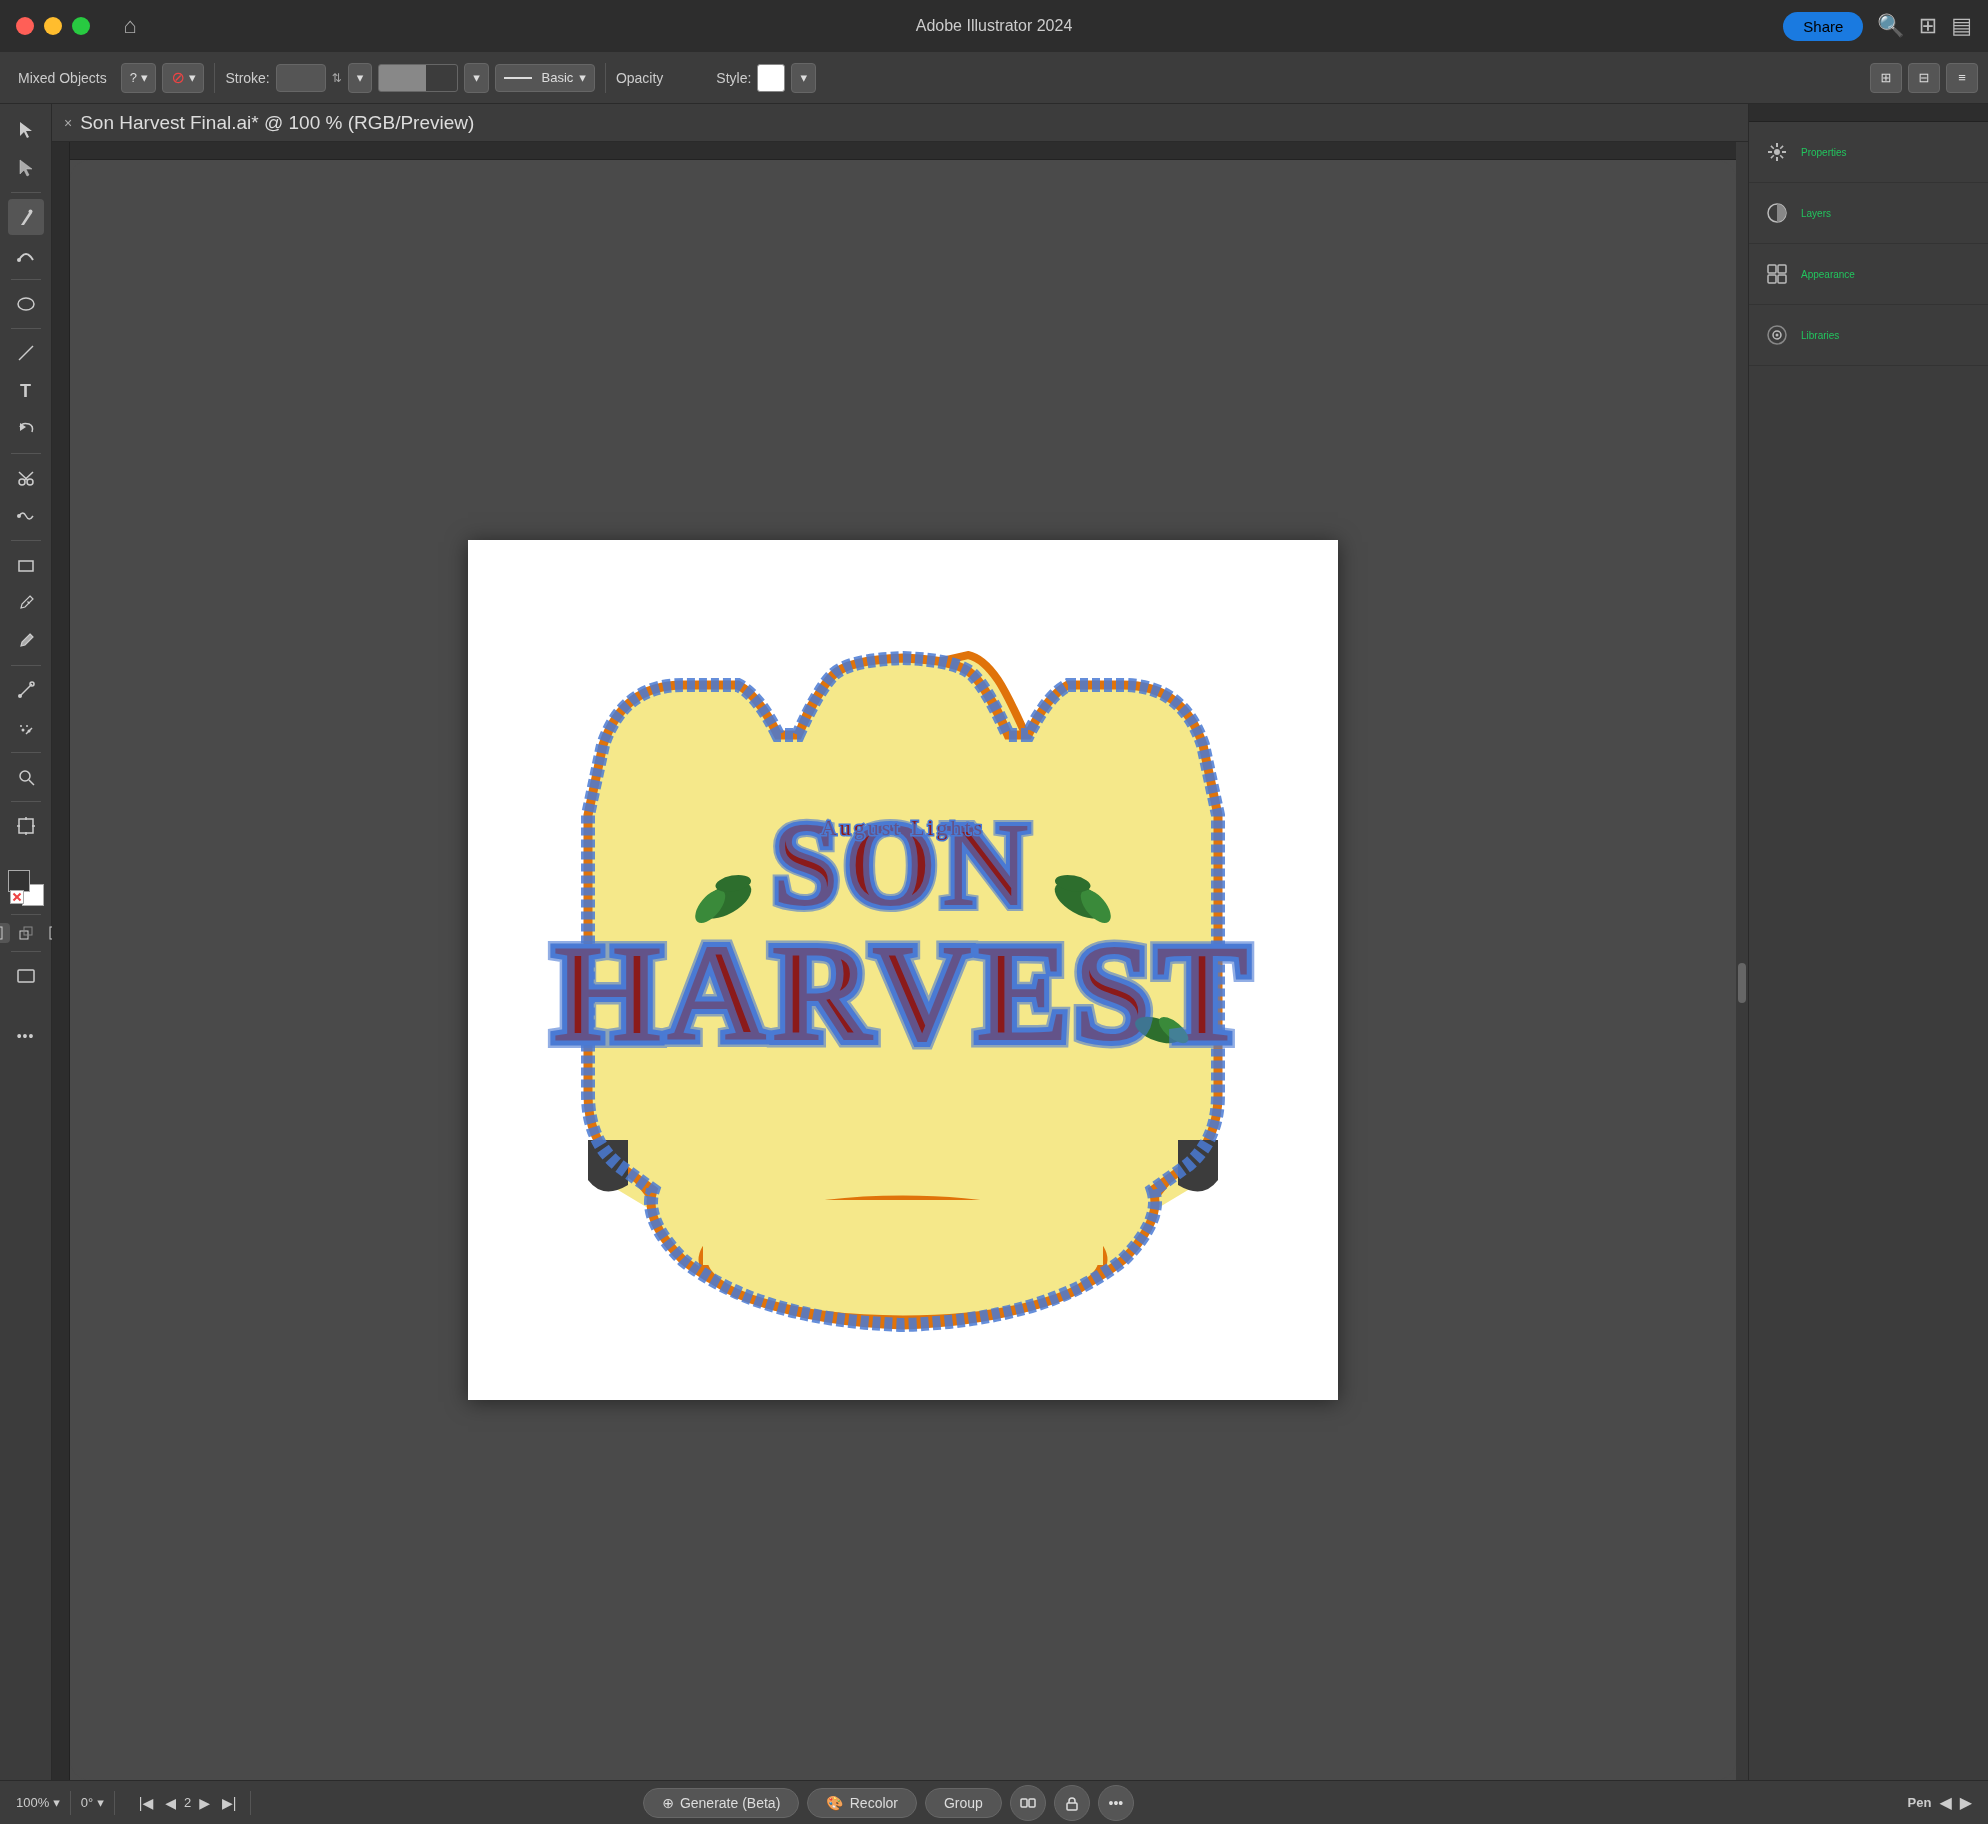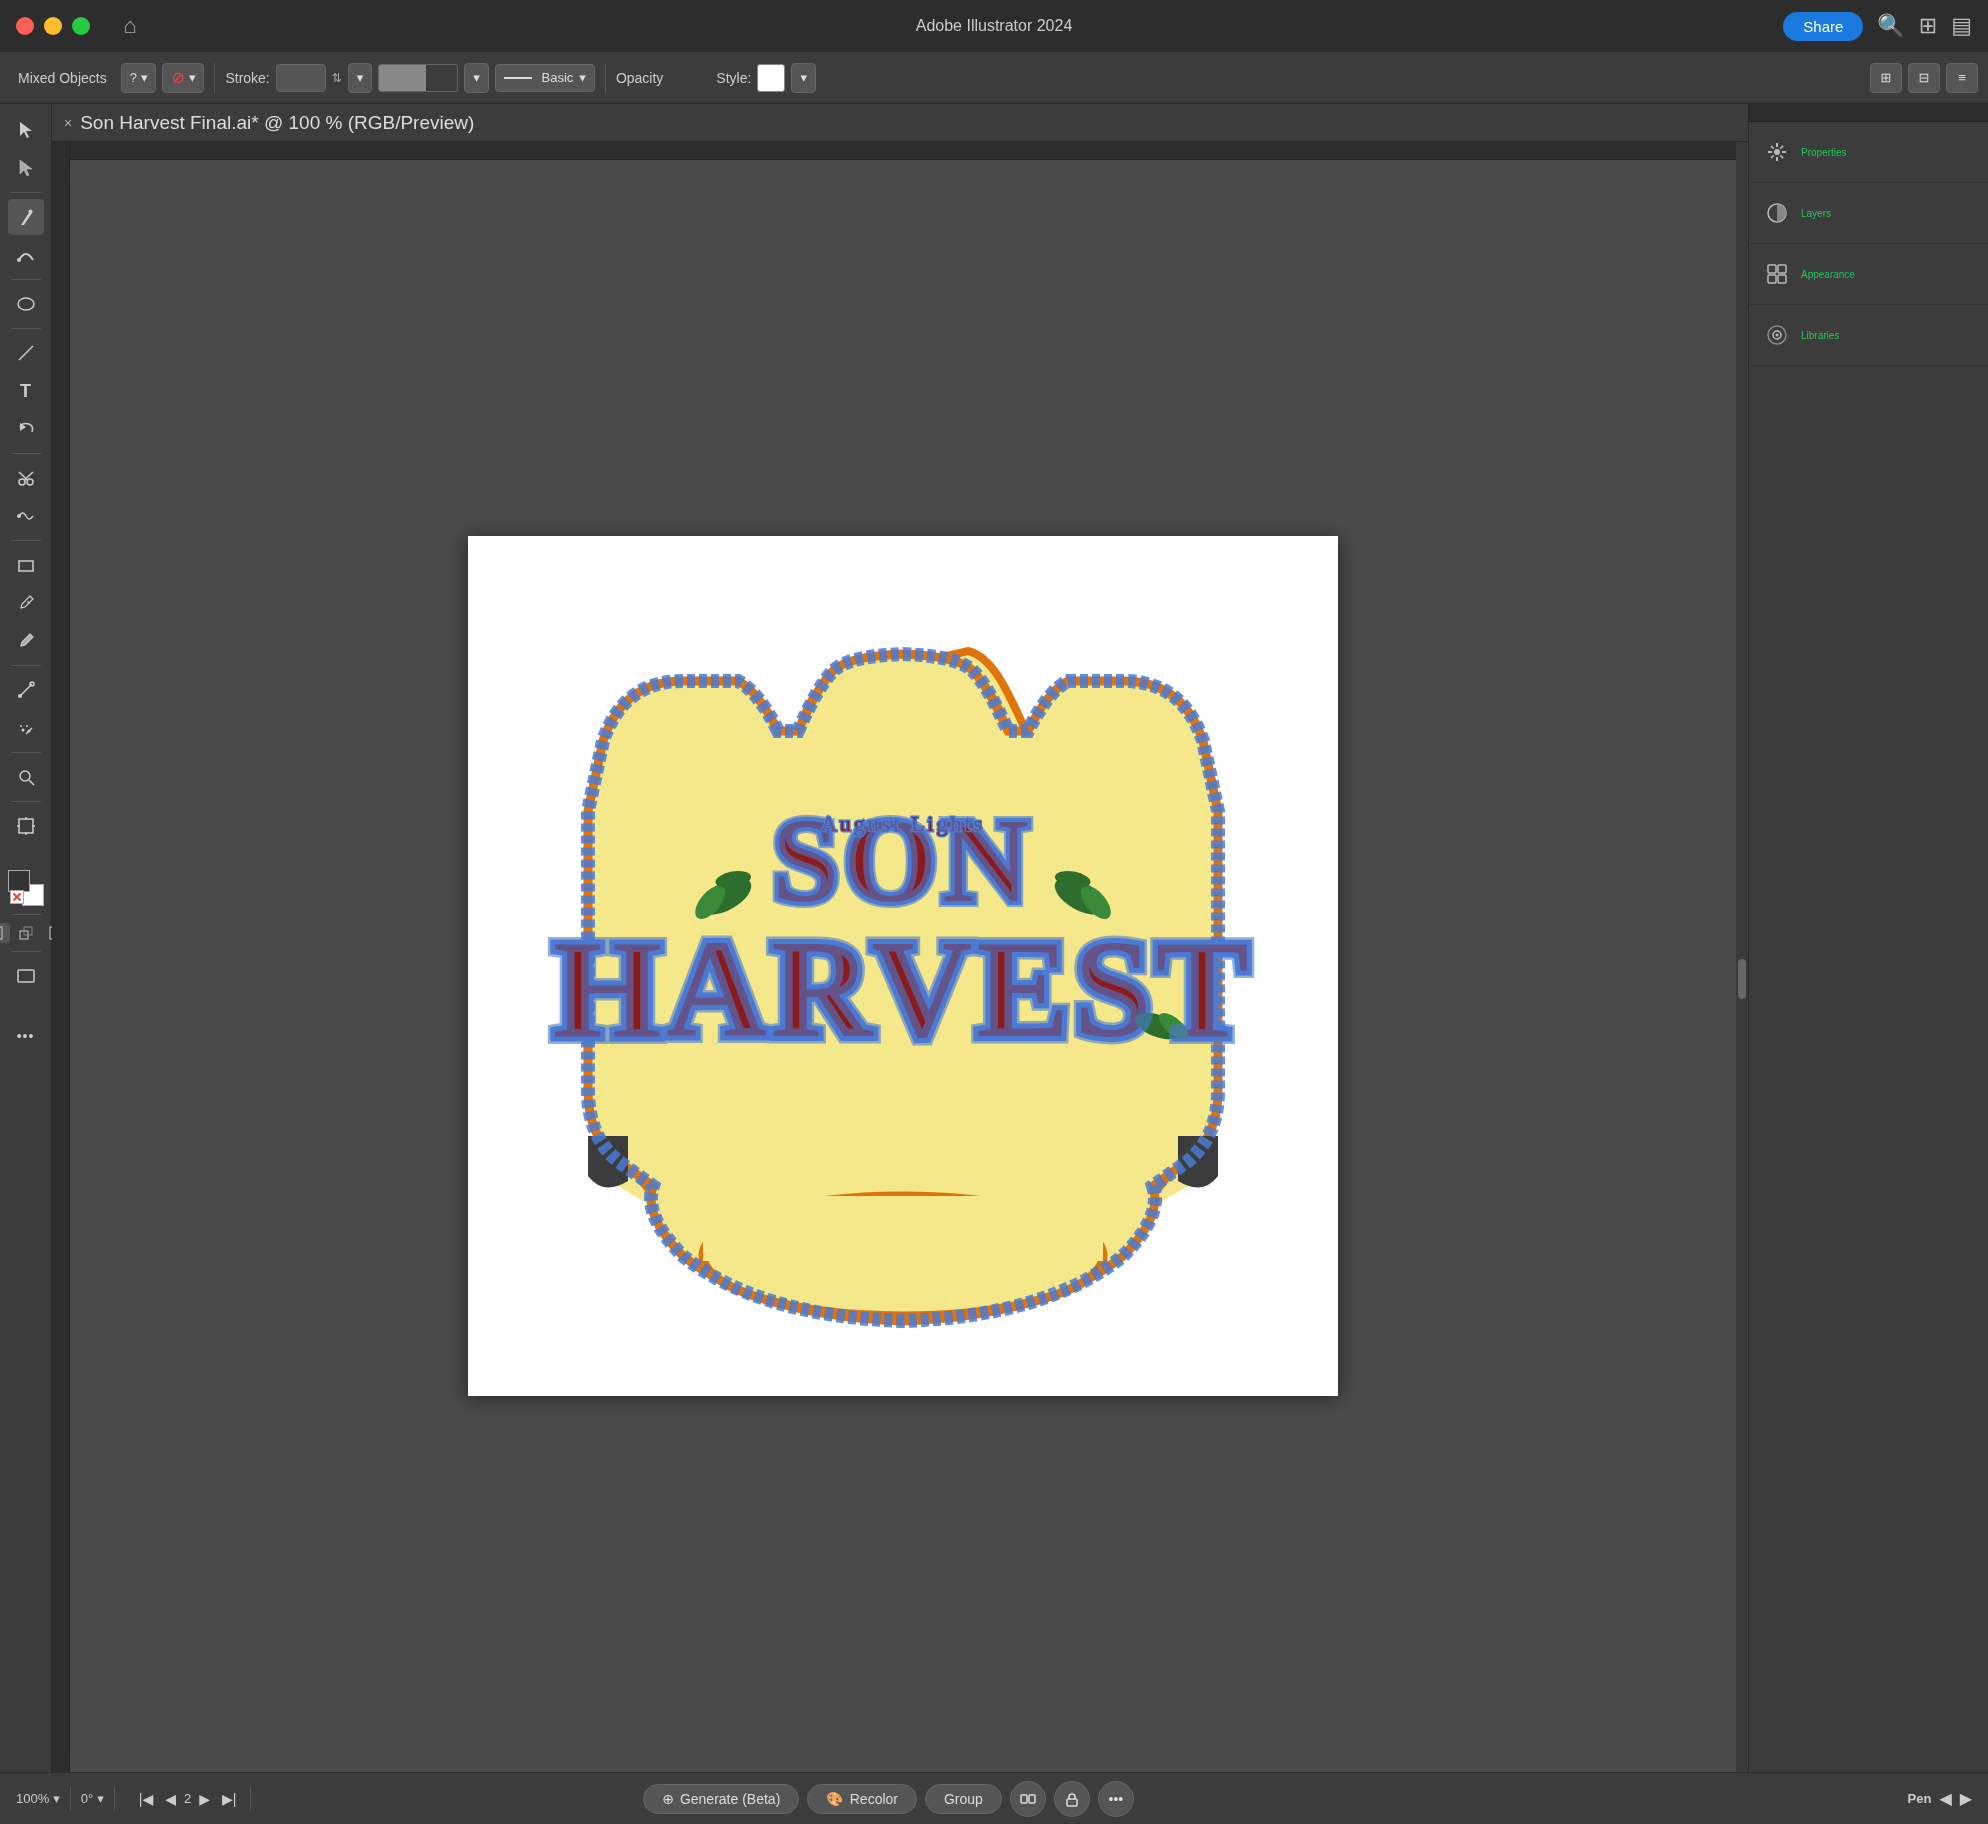--- a/index.html
+++ b/index.html
@@ -55,21 +55,21 @@
       transform: translateX(-50%);
     }
     .title-bar-right {
       display: flex;
       align-items: center;
       gap: 14px;
       margin-left: auto;
     }
     .share-btn {
       background: #1a7ae0;
-      color: #ffffff;
+      color: #000000;
       border: none;
       border-radius: 20px;
       padding: 6px 20px;
       font-size: 15px;
       cursor: pointer;
       font-weight: 500;
     }
     .title-bar-icon {
       color: #bbb;
       font-size: 22px;
@@ -306,21 +306,21 @@
       font-size: 16px;
     }
     .panel-label {
       color: #22c55e;
       font-size: 10px;
       font-weight: 400;
     }
 
     
     .bottom-bar {
-      height: 52px;
+      height: 44px;
       background: #3c3c3c;
       border-top: 1px solid #2a2a2a;
       display: flex;
       align-items: center;
       padding: 0 16px;
       gap: 10px;
       flex-shrink: 0;
     }
     .zoom-display {
       color: #ccc;

